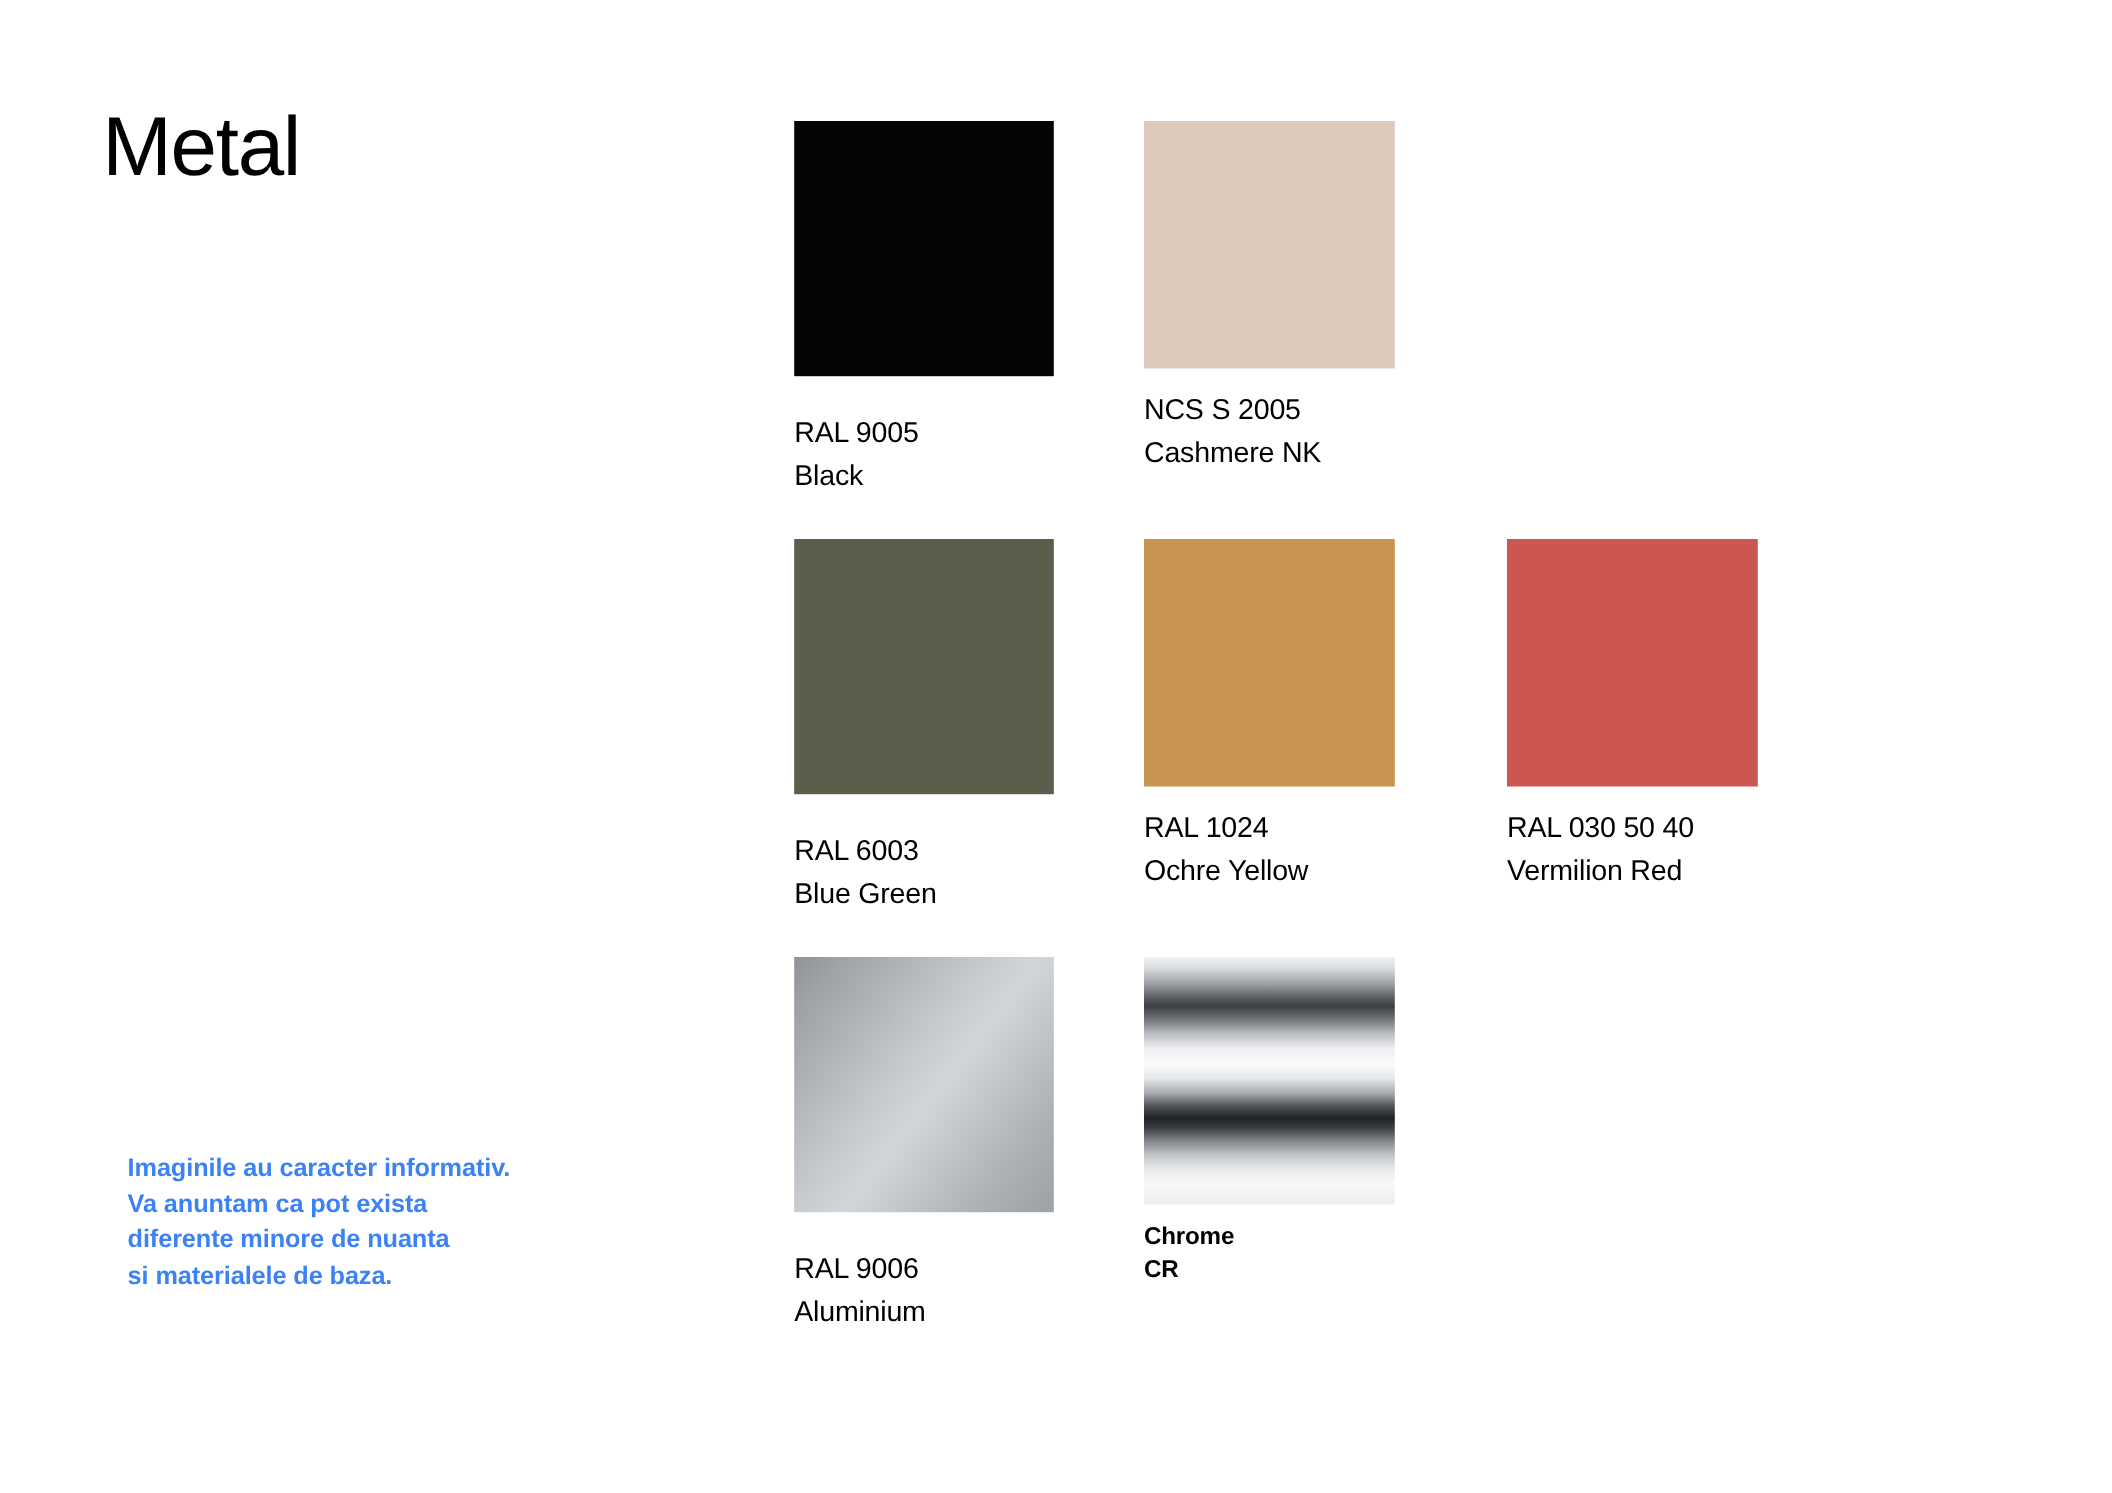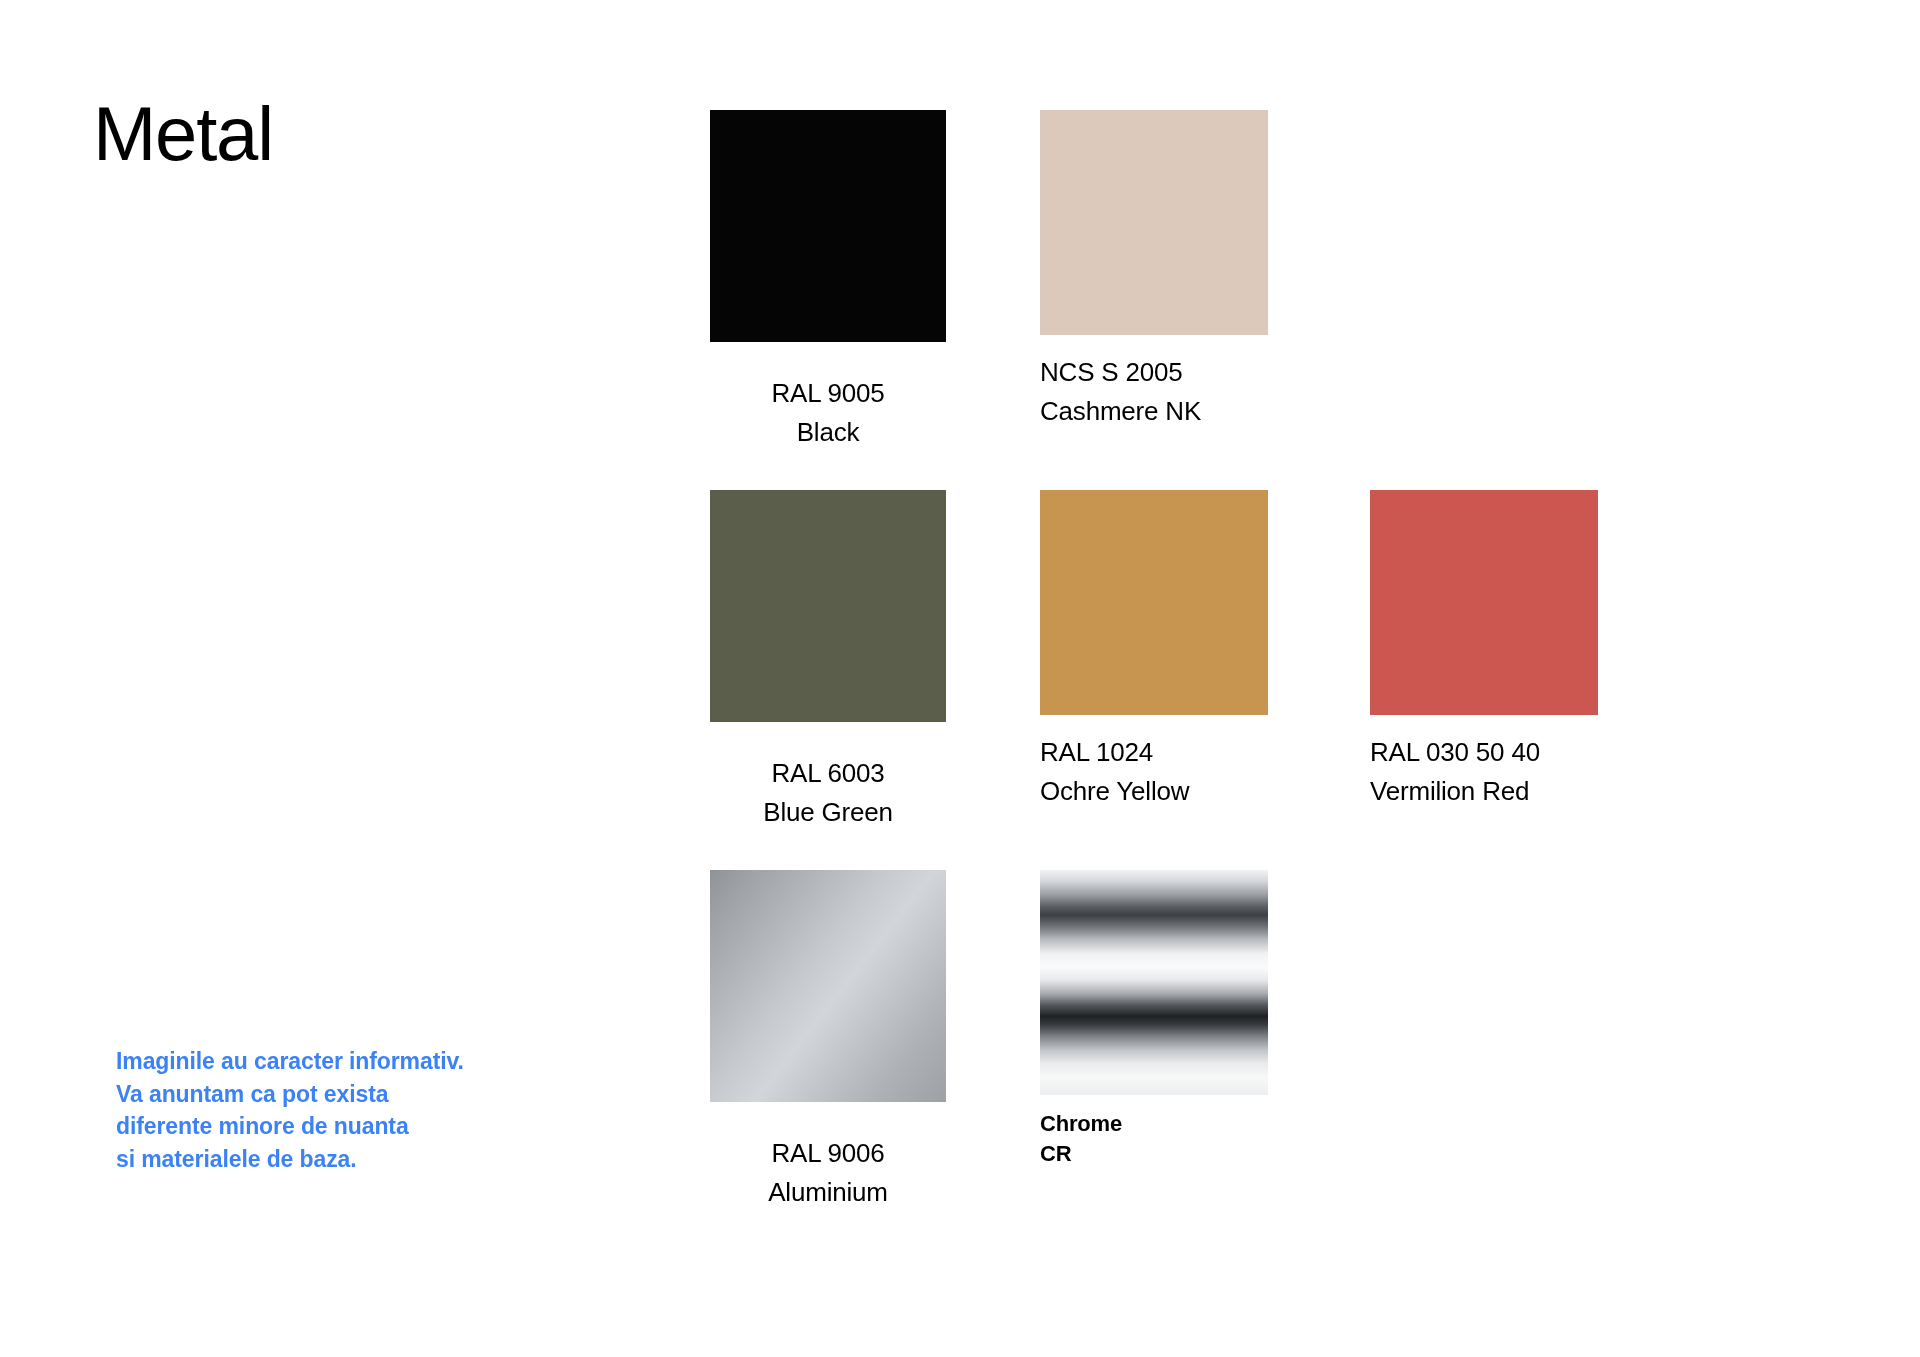--- a/index.html
+++ b/index.html
@@ -64,21 +64,21 @@
     width: 1130px;
   }
   .swatch-row {
     position: relative;
     height: 380px;
   }
   .swatch-cell {
     position: absolute;
     top: 0;
   }
-  .col-0 { left: 0px; text-align: center; }
+  .col-0 { left: 12px; }
   .col-1 { left: 330px; }
   .col-2 { left: 660px; }
 
   .chip {
     width: 236px;
     height: 232px;
     display: block;
   }
   .chip-sm {
     width: 228px;

